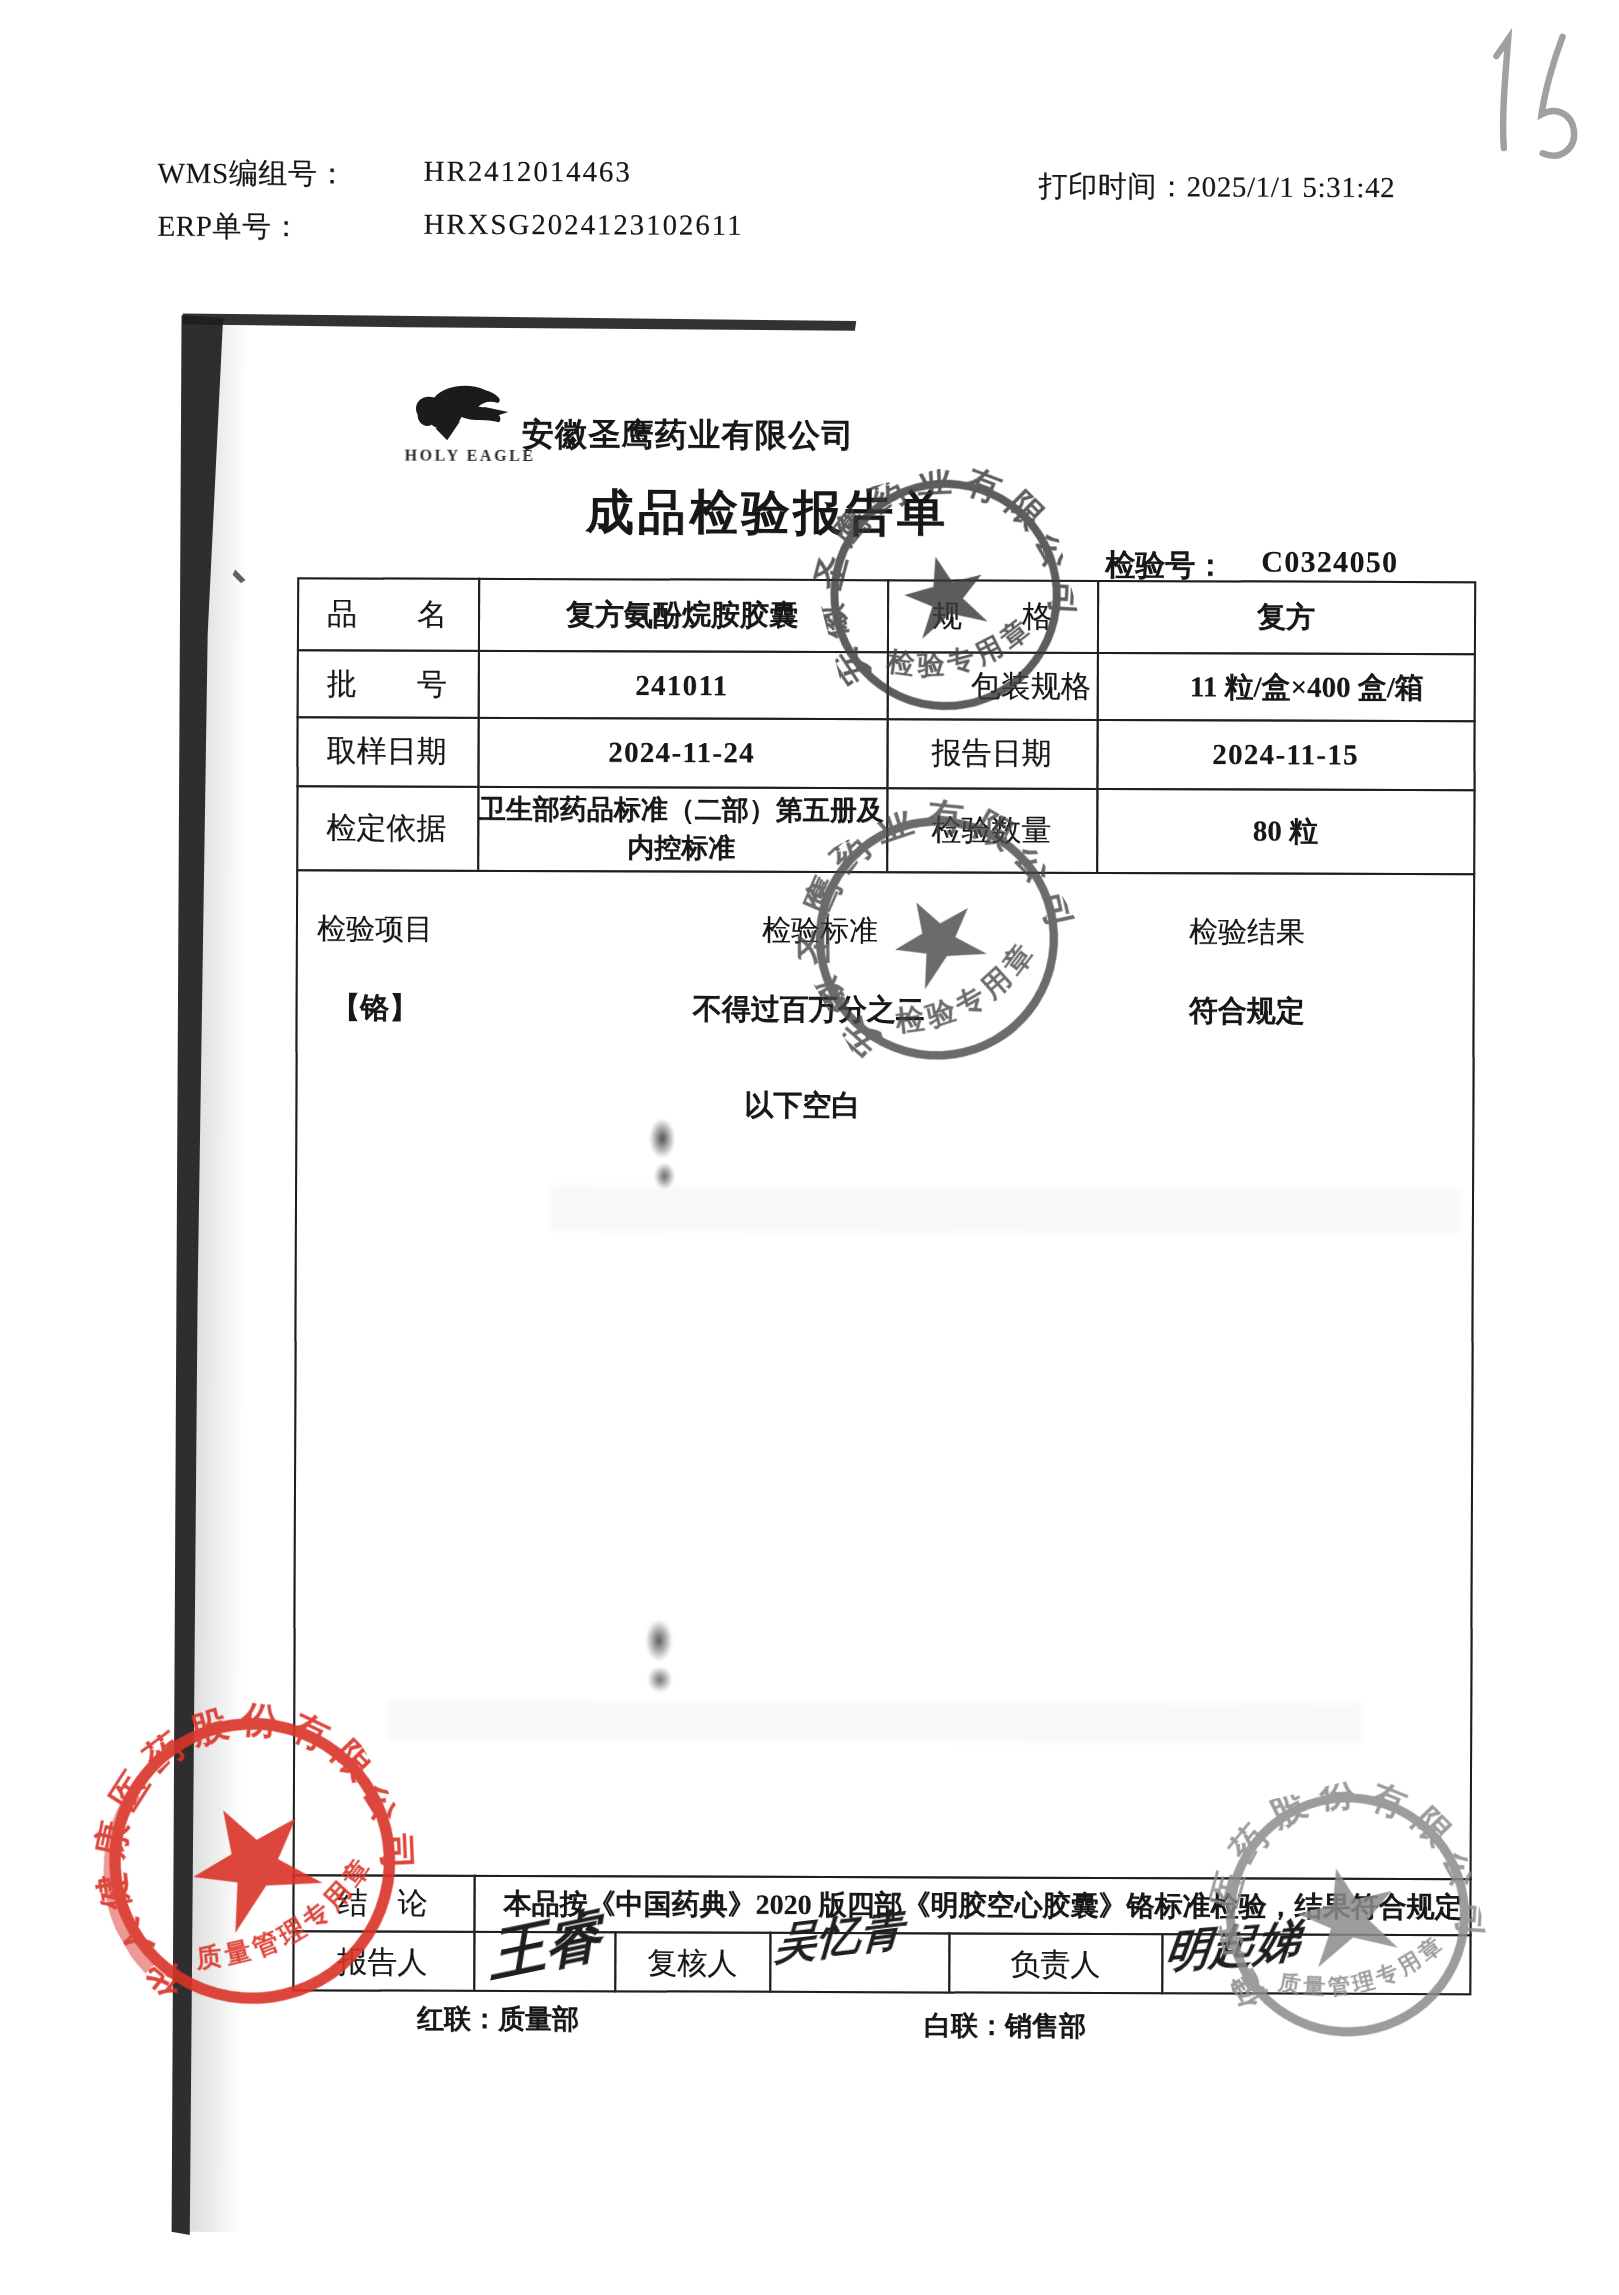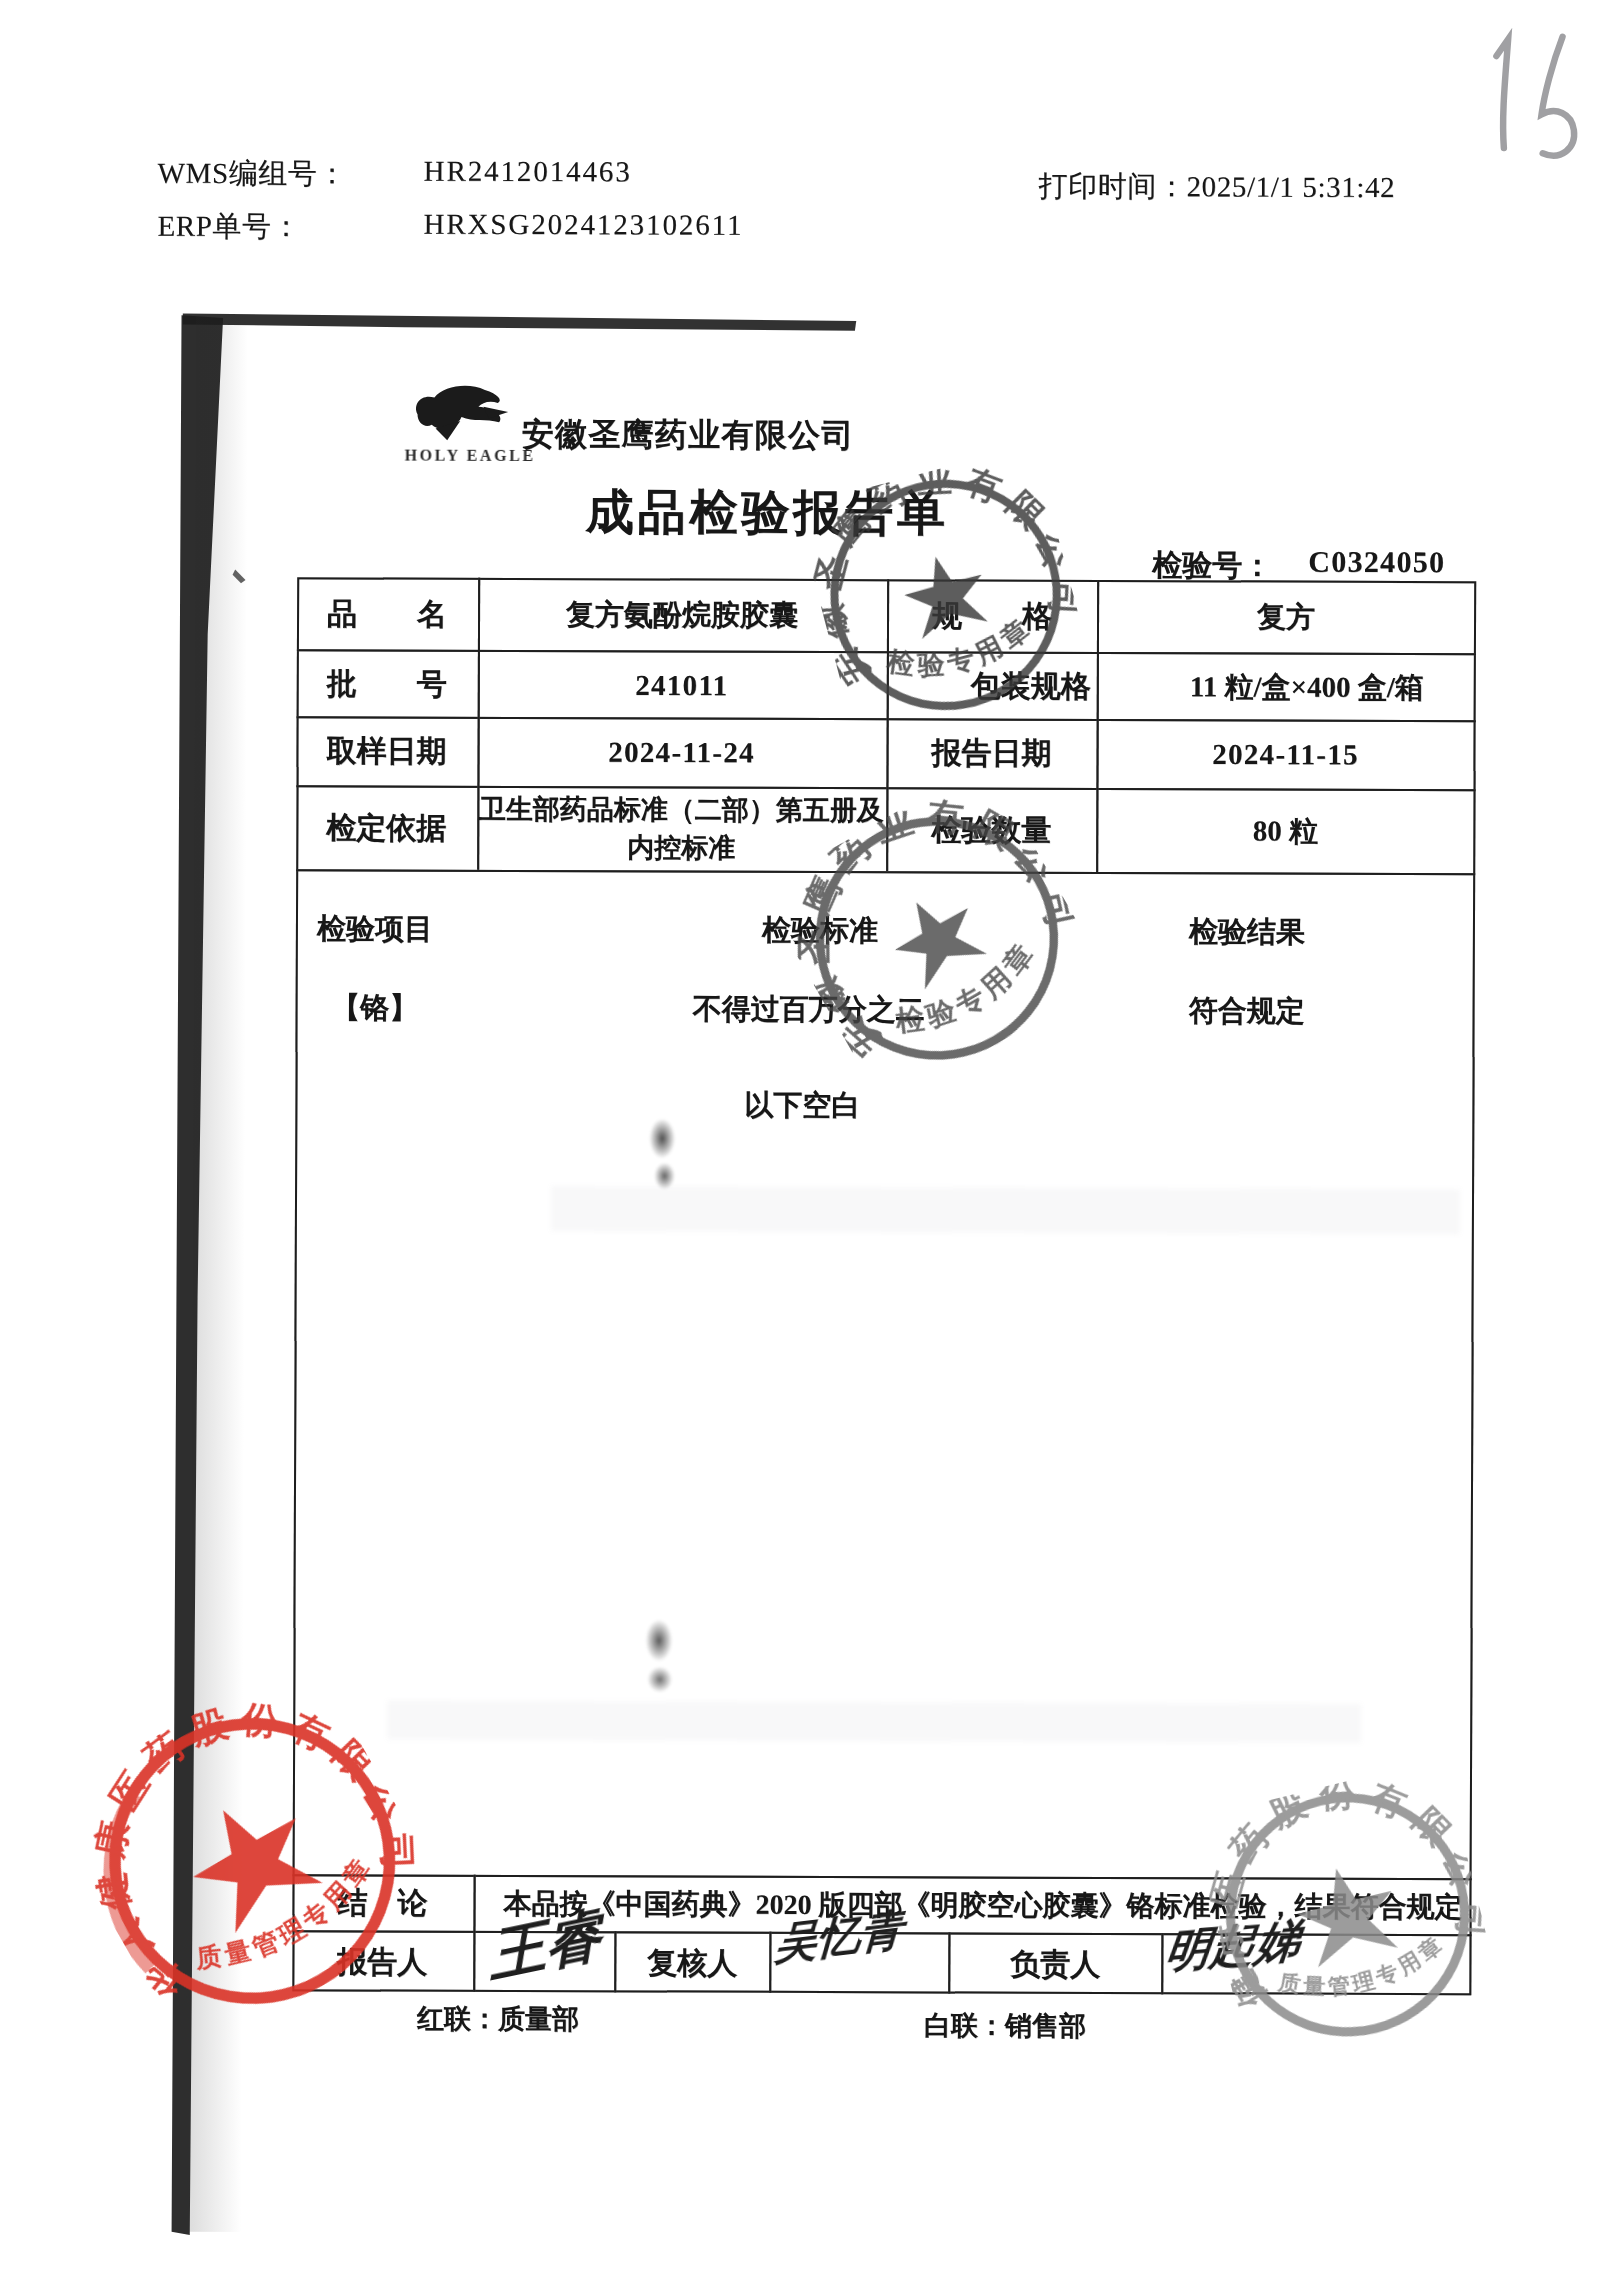--- a/index.html
+++ b/index.html
@@ -8,22 +8,22 @@
     font-family:"Liberation Serif","DejaVu Serif",serif;color:#171717;
   }
   #doc{position:absolute;inset:0;transform:rotate(0.2deg);transform-origin:50% 40%;}
   .abs{position:absolute;}
   .c{transform:translate(-50%,-50%);}
   .cv{transform:translate(0,-50%);}
   .ink{text-shadow:0.4px 0.4px 0.5px rgba(25,25,25,.38);}
   .meta{font-size:29px;letter-spacing:0.6px;white-space:nowrap;}
   .company{font-size:32px;font-weight:700;letter-spacing:1.3px;white-space:nowrap;}
   .title{font-size:48px;font-weight:700;letter-spacing:3.9px;white-space:nowrap;}
-  .repno{font-size:30px;font-weight:700;white-space:nowrap;margin-left:47px;}
-  .lab{font-size:30px;font-weight:700;white-space:nowrap;}
+  .repno{font-size:30px;font-weight:700;white-space:nowrap;}
+  .lab{font-size:30px;font-weight:400;white-space:nowrap;}
   .val{font-size:29px;font-weight:600;white-space:nowrap;}
   .val2{font-size:27px;font-weight:600;white-space:pre-line;text-align:center;line-height:1.4;}
   .footer-t{font-size:27px;font-weight:700;white-space:nowrap;}
   
   .frame{position:absolute;left:296px;top:579px;width:1179px;height:1414px;
          border:2.6px solid #1d1d1d;box-sizing:border-box;box-shadow:0 0 0.6px #444, inset 0 0 0.6px #444;}
   .hline{position:absolute;left:296px;width:1179px;height:1.9px;background:#1e1e1e;box-shadow:0 0 0.6px #555;}
   .vline{position:absolute;width:1.9px;background:#1e1e1e;box-shadow:0 0 0.6px #555;}
   
   .seal{position:absolute;transform-origin:center;filter:blur(0.3px);}

